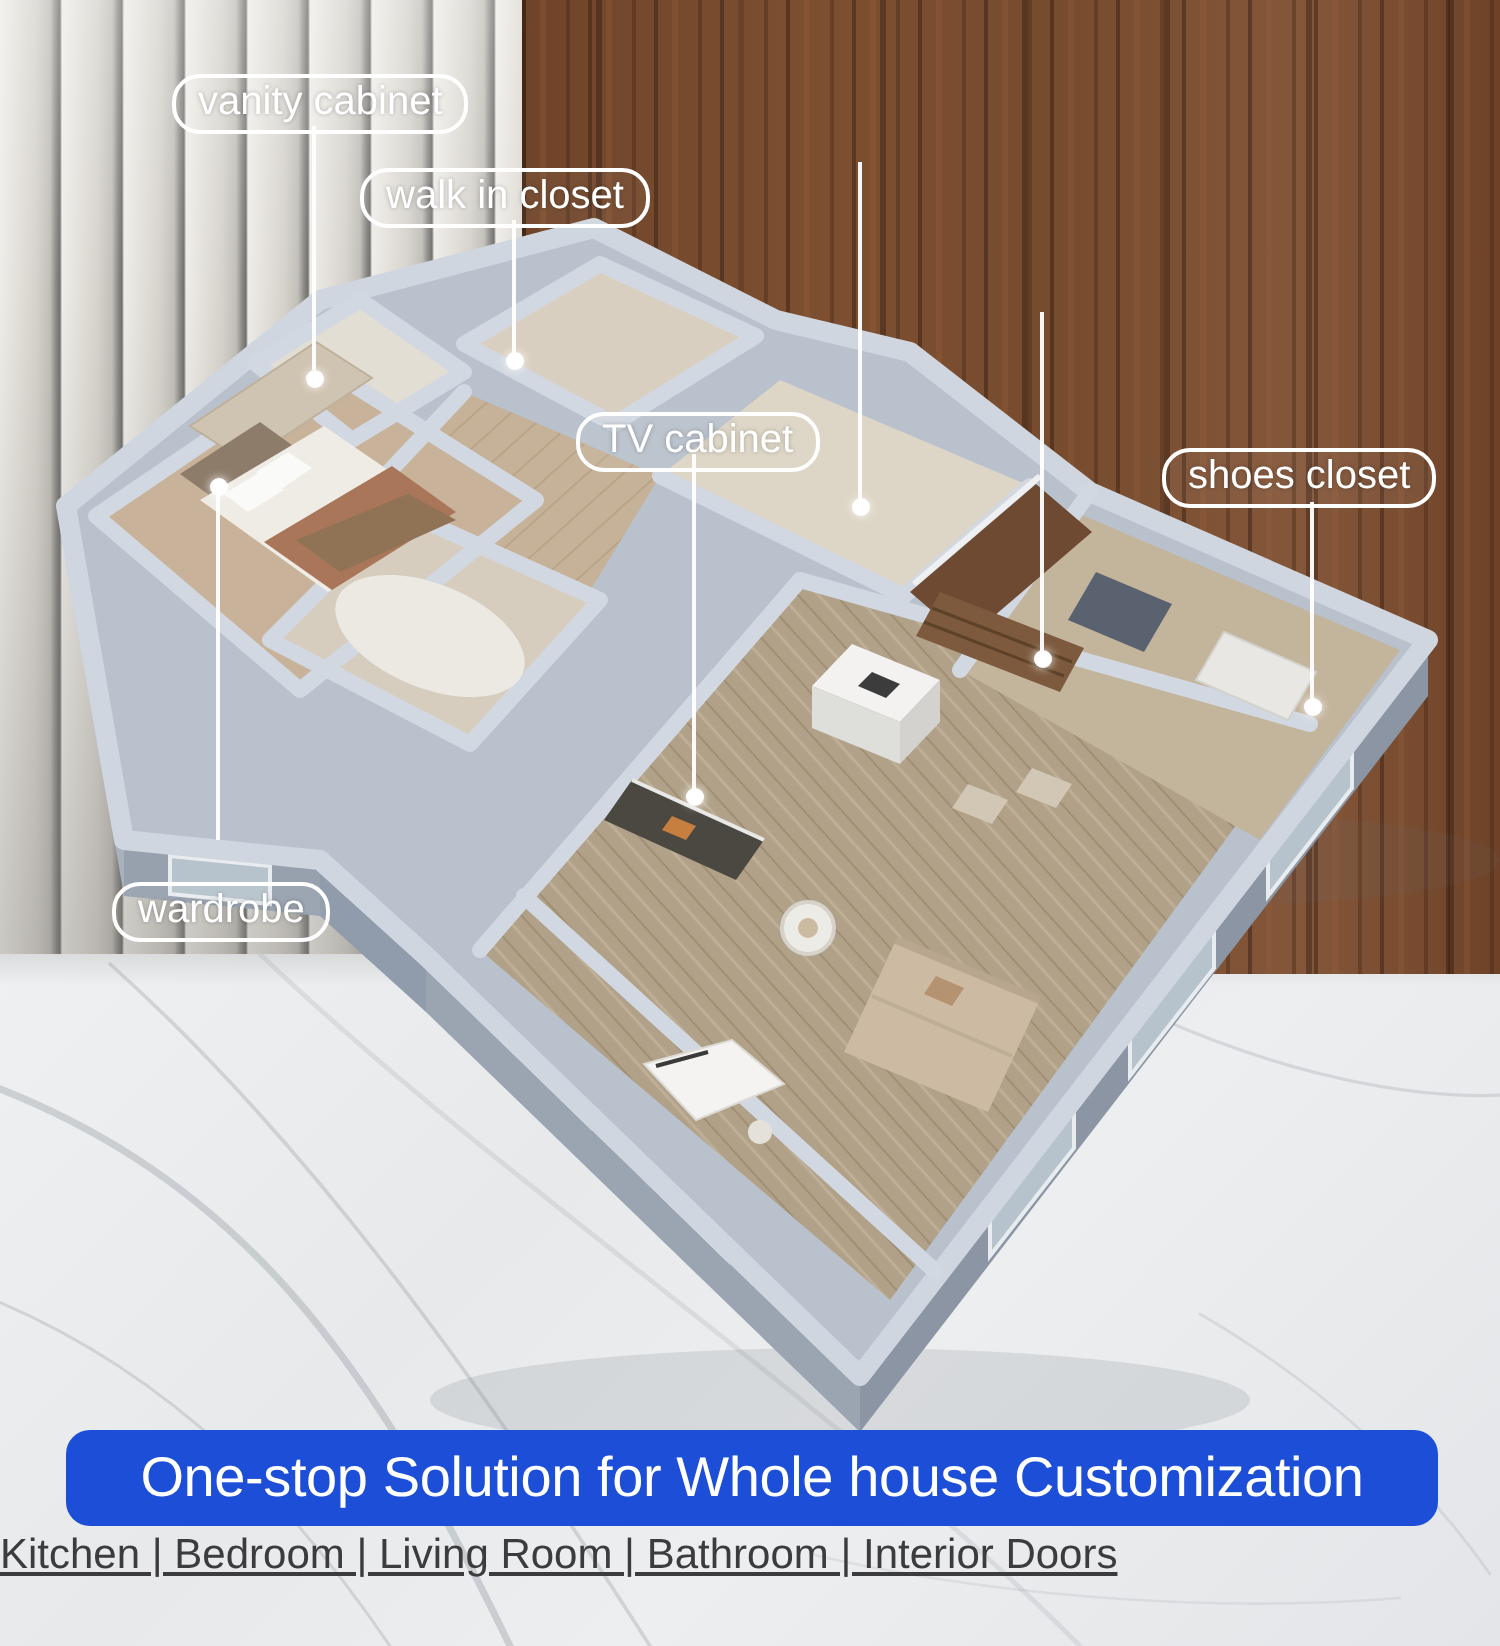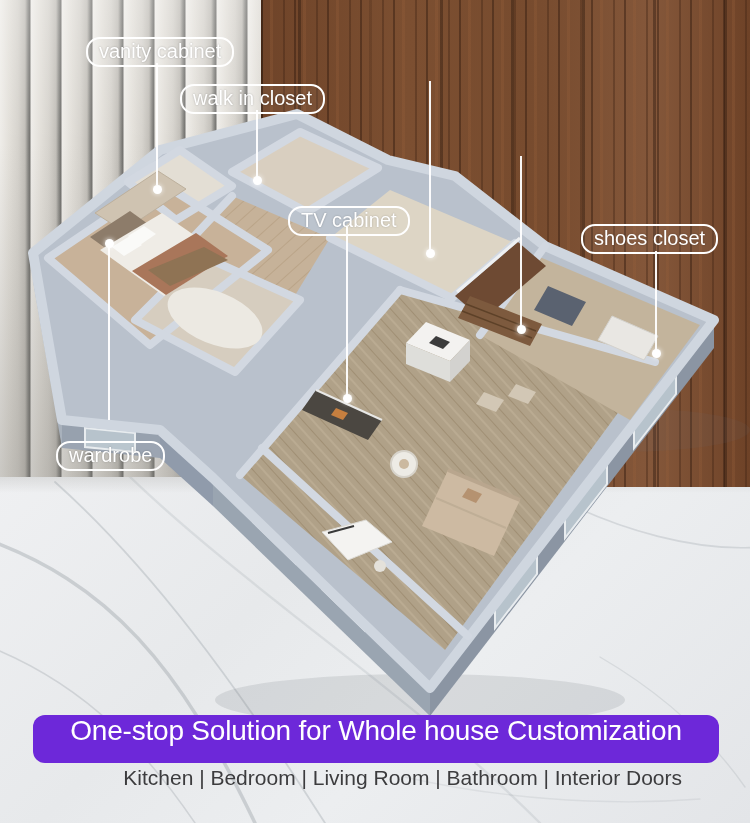--- a/index.html
+++ b/index.html
@@ -43,27 +43,27 @@
     text-shadow:0 0 2px rgba(0,0,0,.25);
   }
   .leader{position:absolute;width:2px;background:rgba(255,255,255,.95);}
   .leader-dot{
     position:absolute;width:9px;height:9px;border-radius:50%;
     background:#ffffff;box-shadow:0 0 5px rgba(255,255,255,.9);
   }
   
   .banner{
     position:absolute;left:33px;top:715px;width:686px;height:48px;z-index:5;
-    background:#6d28d9;border-radius:12px;
-    display:flex;justify-content:center;
+    background:#1d4ed8;border-radius:12px;
+    display:flex;align-items:center;justify-content:center;
   }
   .banner-title{color:#ffffff;font-size:28px;letter-spacing:-0.2px;}
   .caption{
     position:absolute;left:0;top:766px;width:682px;z-index:5;
-    text-align:right;color:#3c3c3e;font-size:21px;
+    text-align:left;color:#3c3c3e;font-size:21px;text-decoration:underline;
   }
 </style>
 </head>
 <body>
 
 <div class="stage">
 
   <div class="bg-marble">
     <svg width="750" height="346" viewBox="0 0 750 346">
       <g fill="none" stroke="#8c949c" stroke-linecap="round">

